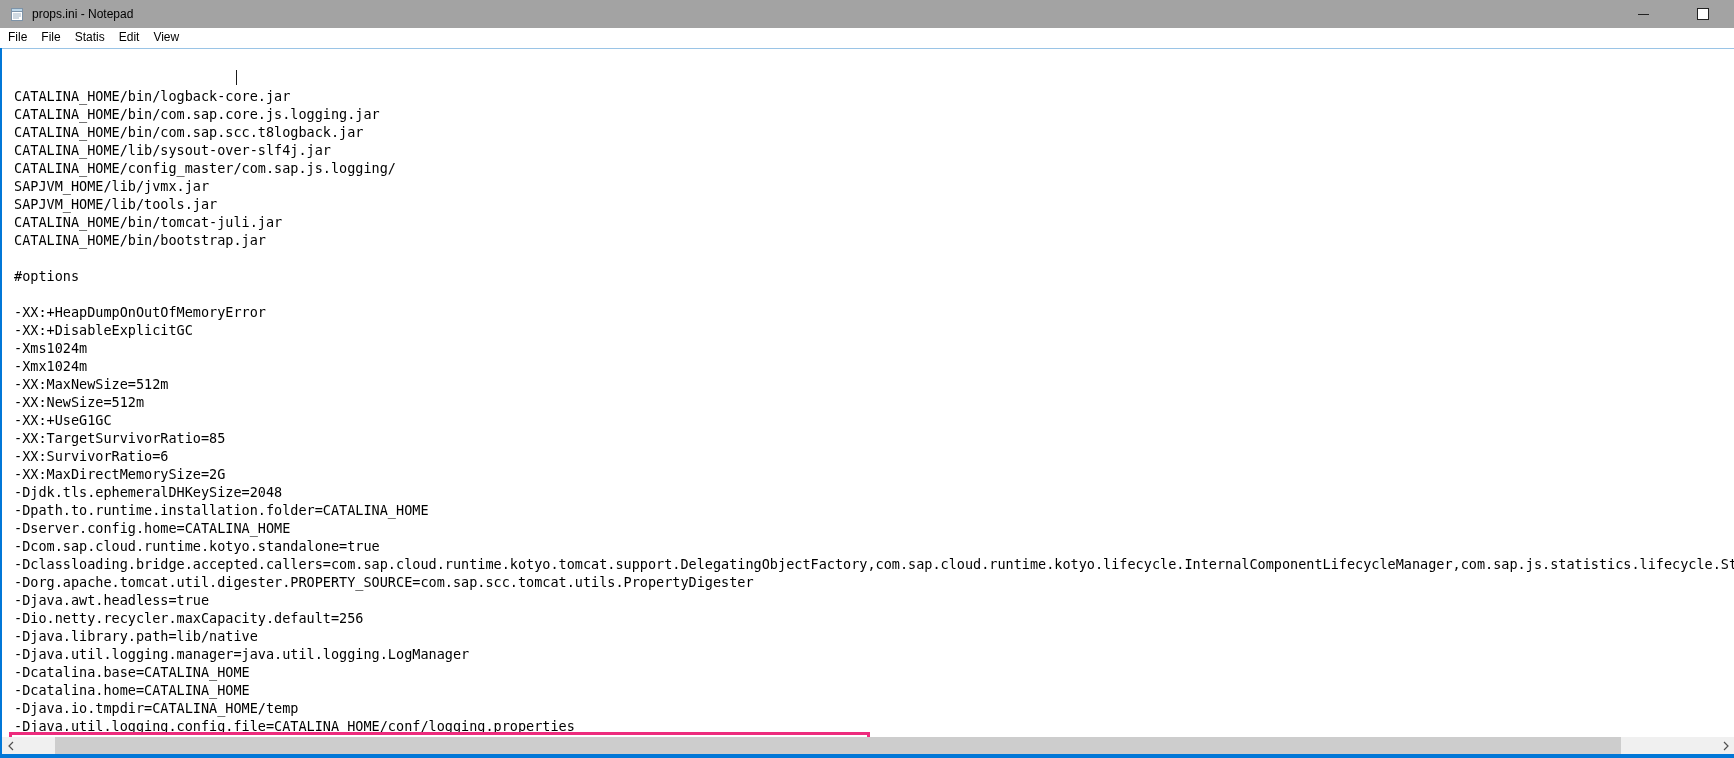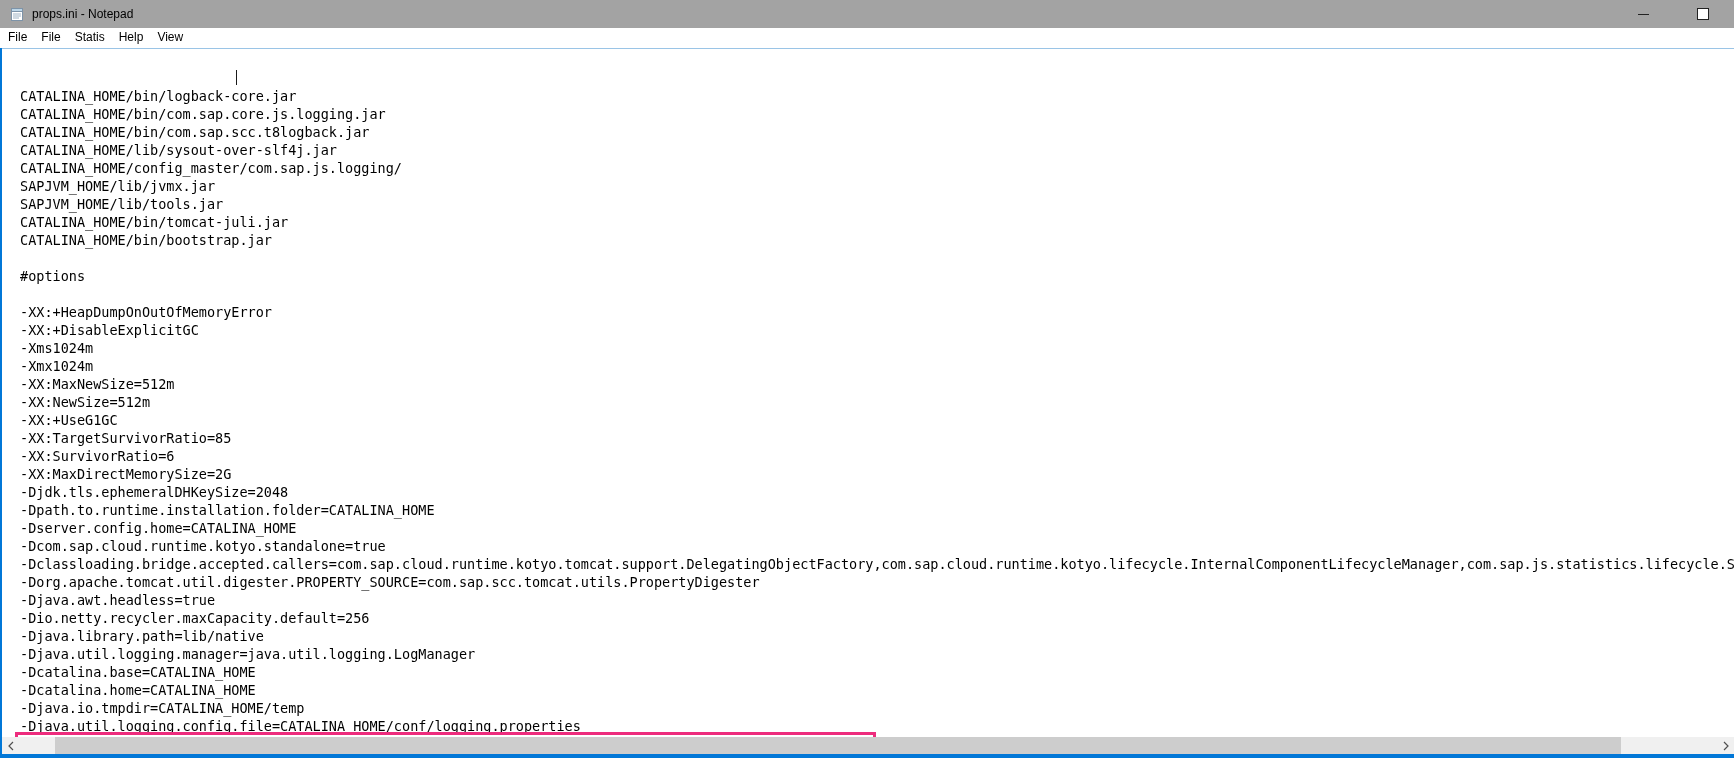--- a/index.html
+++ b/index.html
@@ -18,21 +18,21 @@
   .glyph-max { width:10px; height:10px; border:1px solid #222; background:#fff; }
   
   .menubar { height:20px; display:flex; align-items:center; background:#fff; font-size:12px; color:#000; padding-left:1px; border-bottom:1px solid #9ac4e6; }
   .menu-item { padding:2px 7px 4px 7px; white-space:nowrap; }
   
   .editor {
     position:absolute; top:49px; left:2px; right:0; bottom:21px; overflow:hidden;
     background:#fff; color:#000;
     font-family:"DejaVu Sans Mono","Liberation Mono",monospace;
     font-size:13.5px; line-height:18px; white-space:pre;
-    padding:2px 0 0 18px;
+    padding:2px 0 0 12px;
   }
   .line { height:18px; }
   .line.highlighted { overflow:visible; }
   .hl-box {
     display:inline-block; position:relative; top:-3px;
     border:3px solid var(--hl-color,#ed2c7d);
     padding:2px 7px 2px 3px; margin-left:-5px; background:transparent;
   }
   .caret { position:absolute; top:21px; left:calc(6px + 28ch); width:1px; height:15px; background:#1a1a1a; }
   
@@ -62,21 +62,21 @@
     </div>
   <div class="winbtn btn-max">
       <div class="glyph-max"></div>
     </div>
 </div>
 
 <div class="menubar">
   <span class="menu-item">File</span>
   <span class="menu-item">File</span>
   <span class="menu-item">Statis</span>
-  <span class="menu-item">Help</span>
+  <span class="menu-item">Edit</span>
   <span class="menu-item">View</span>
 </div>
 
 <div class="editor">
   <div><div class="line"><span>CATALINA_HOME/bin/logback-core.jar</span></div><div class="line"><span>CATALINA_HOME/bin/com.sap.core.js.logging.jar</span></div><div class="line"><span>CATALINA_HOME/bin/com.sap.scc.t8logback.jar</span></div><div class="line"><span>CATALINA_HOME/lib/sysout-over-slf4j.jar</span></div><div class="line"><span>CATALINA_HOME/config_master/com.sap.js.logging/</span></div><div class="line"><span>SAPJVM_HOME/lib/jvmx.jar</span></div><div class="line"><span>SAPJVM_HOME/lib/tools.jar</span></div><div class="line"><span>CATALINA_HOME/bin/tomcat-juli.jar</span></div><div class="line"><span>CATALINA_HOME/bin/bootstrap.jar</span></div><div class="line"><span></span></div><div class="line"><span>#options</span></div><div class="line"><span></span></div><div class="line"><span>-XX:+HeapDumpOnOutOfMemoryError</span></div><div class="line"><span>-XX:+DisableExplicitGC</span></div><div class="line"><span>-Xms1024m</span></div><div class="line"><span>-Xmx1024m</span></div><div class="line"><span>-XX:MaxNewSize=512m</span></div><div class="line"><span>-XX:NewSize=512m</span></div><div class="line"><span>-XX:+UseG1GC</span></div><div class="line"><span>-XX:TargetSurvivorRatio=85</span></div><div class="line"><span>-XX:SurvivorRatio=6</span></div><div class="line"><span>-XX:MaxDirectMemorySize=2G</span></div><div class="line"><span>-Djdk.tls.ephemeralDHKeySize=2048</span></div><div class="line"><span>-Dpath.to.runtime.installation.folder=CATALINA_HOME</span></div><div class="line"><span>-Dserver.config.home=CATALINA_HOME</span></div><div class="line"><span>-Dcom.sap.cloud.runtime.kotyo.standalone=true</span></div><div class="line"><span>-Dclassloading.bridge.accepted.callers=com.sap.cloud.runtime.kotyo.tomcat.support.DelegatingObjectFactory,com.sap.cloud.runtime.kotyo.lifecycle.InternalComponentLifecycleManager,com.sap.js.statistics.lifecycle.Statis</span></div><div class="line"><span>-Dorg.apache.tomcat.util.digester.PROPERTY_SOURCE=com.sap.scc.tomcat.utils.PropertyDigester</span></div><div class="line"><span>-Djava.awt.headless=true</span></div><div class="line"><span>-Dio.netty.recycler.maxCapacity.default=256</span></div><div class="line"><span>-Djava.library.path=lib/native</span></div><div class="line"><span>-Djava.util.logging.manager=java.util.logging.LogManager</span></div><div class="line"><span>-Dcatalina.base=CATALINA_HOME</span></div><div class="line"><span>-Dcatalina.home=CATALINA_HOME</span></div><div class="line"><span>-Djava.io.tmpdir=CATALINA_HOME/temp</span></div><div class="line"><span>-Djava.util.logging.config.file=CATALINA_HOME/conf/logging.properties</span></div><div class="line highlighted"><span class="hl-box">-javaagent:e:\powerconnect\powerconnect-java-cloud-connector.jar=e:\powerconnect\powerconnect.properties</span></div></div>
   <div class="caret"></div>
 </div>
 
 <div class="left-border"></div>
 <div class="scrollbar">

